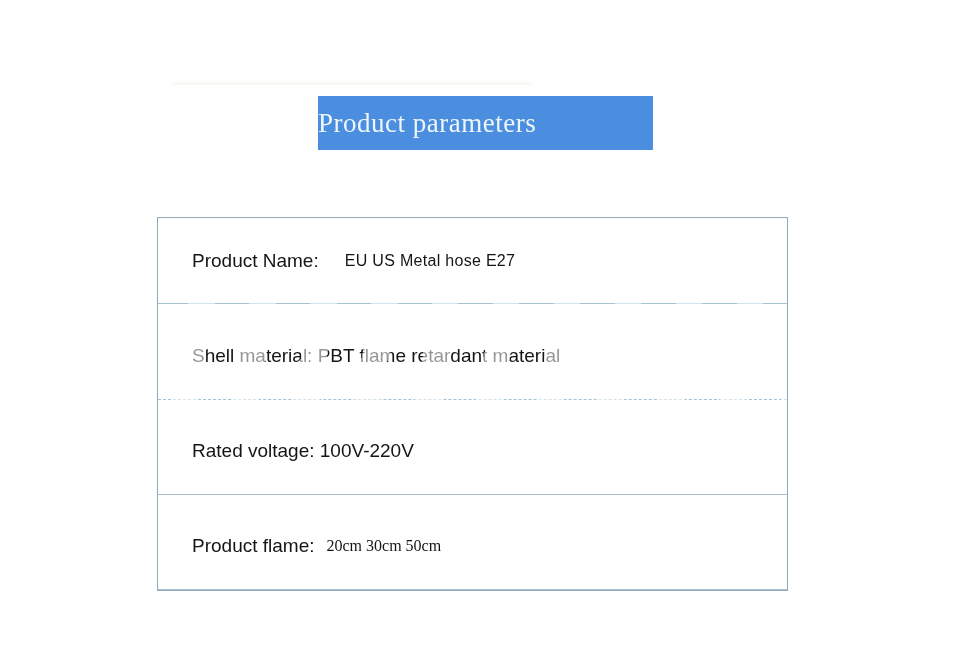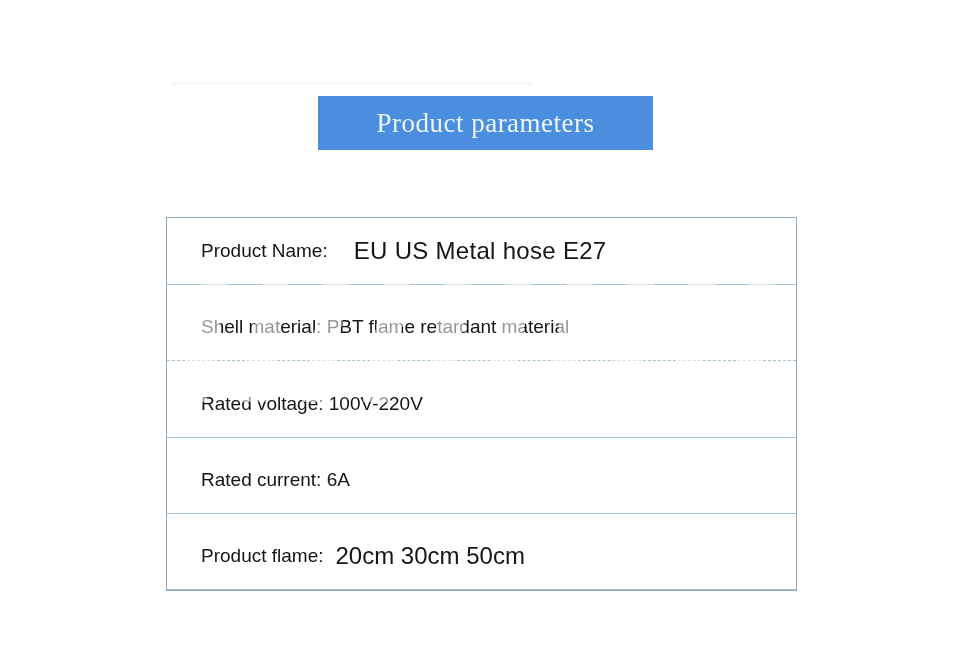--- a/index.html
+++ b/index.html
@@ -18,21 +18,20 @@
   
   .banner {
     position: absolute;
     left: 318px;
     top: 96px;
     width: 335px;
     height: 54px;
     background: var(--banner-bg, #4b8ee0);
     display: flex;
     align-items: center;
-    justify-content: center;
   }
   .banner .banner-text {
     font-family: "Liberation Serif", "DejaVu Serif", serif;
     font-size: 27px;
     letter-spacing: 0.5px;
     color: var(--banner-text, #edf6f8);
   }
 
   
   .faint-line {
@@ -40,21 +39,21 @@
     left: 172px;
     top: 82px;
     width: 360px;
     height: 3px;
     background: #faf8f5;
   }
 
   
   .spec-table {
     position: absolute;
-    left: 166px;
+    left: 157px;
     top: 217px;
     width: 631px;
     height: 374px;
     border: 1px solid var(--table-outer-border, #93a9b5);
     box-sizing: border-box;
     display: flex;
     flex-direction: column;
     background: #ffffff;
     gap: 9px;
   }
@@ -68,28 +67,29 @@
     color: var(--row-text, #151515);
     white-space: nowrap;
   }
   .spec-row:last-child {
     border-bottom: none;
   }
   .spec-row.dashed-bottom {
     border-bottom: 1px dashed var(--table-inner-border, #a6c1d2);
   }
   .spec-value {
-    font-size: 24px;
+    font-size: 16px;
   }
   .spec-value.name-value {
     margin-left: 26px;
     letter-spacing: 0.3px;
   }
   .spec-value.size-value {
     margin-left: 12px;
+    font-family: Liberation Serif, serif;
   }
 
   
   .watermark-overlay {
     position: absolute;
     left: 0;
     right: 0;
     top: 62px;
     height: 122px;
     pointer-events: none;
@@ -119,23 +119,20 @@
   </div>
 
   <div class="spec-row dashed-bottom">
     <span>Shell material: PBT flame retardant material</span>
   </div>
 
   <div class="spec-row">
     <span>Rated voltage: 100V-220V</span>
   </div>
 
-  <div class="spec-row">
-    <span>Rated current: 6A</span>
-  </div>
 
 
   <div class="spec-row">
     <span class="spec-label">Product flame:</span>
     <span class="spec-value size-value">20cm 30cm 50cm</span>
   </div>
 
   <div class="watermark-overlay"></div>
 </div>
 

